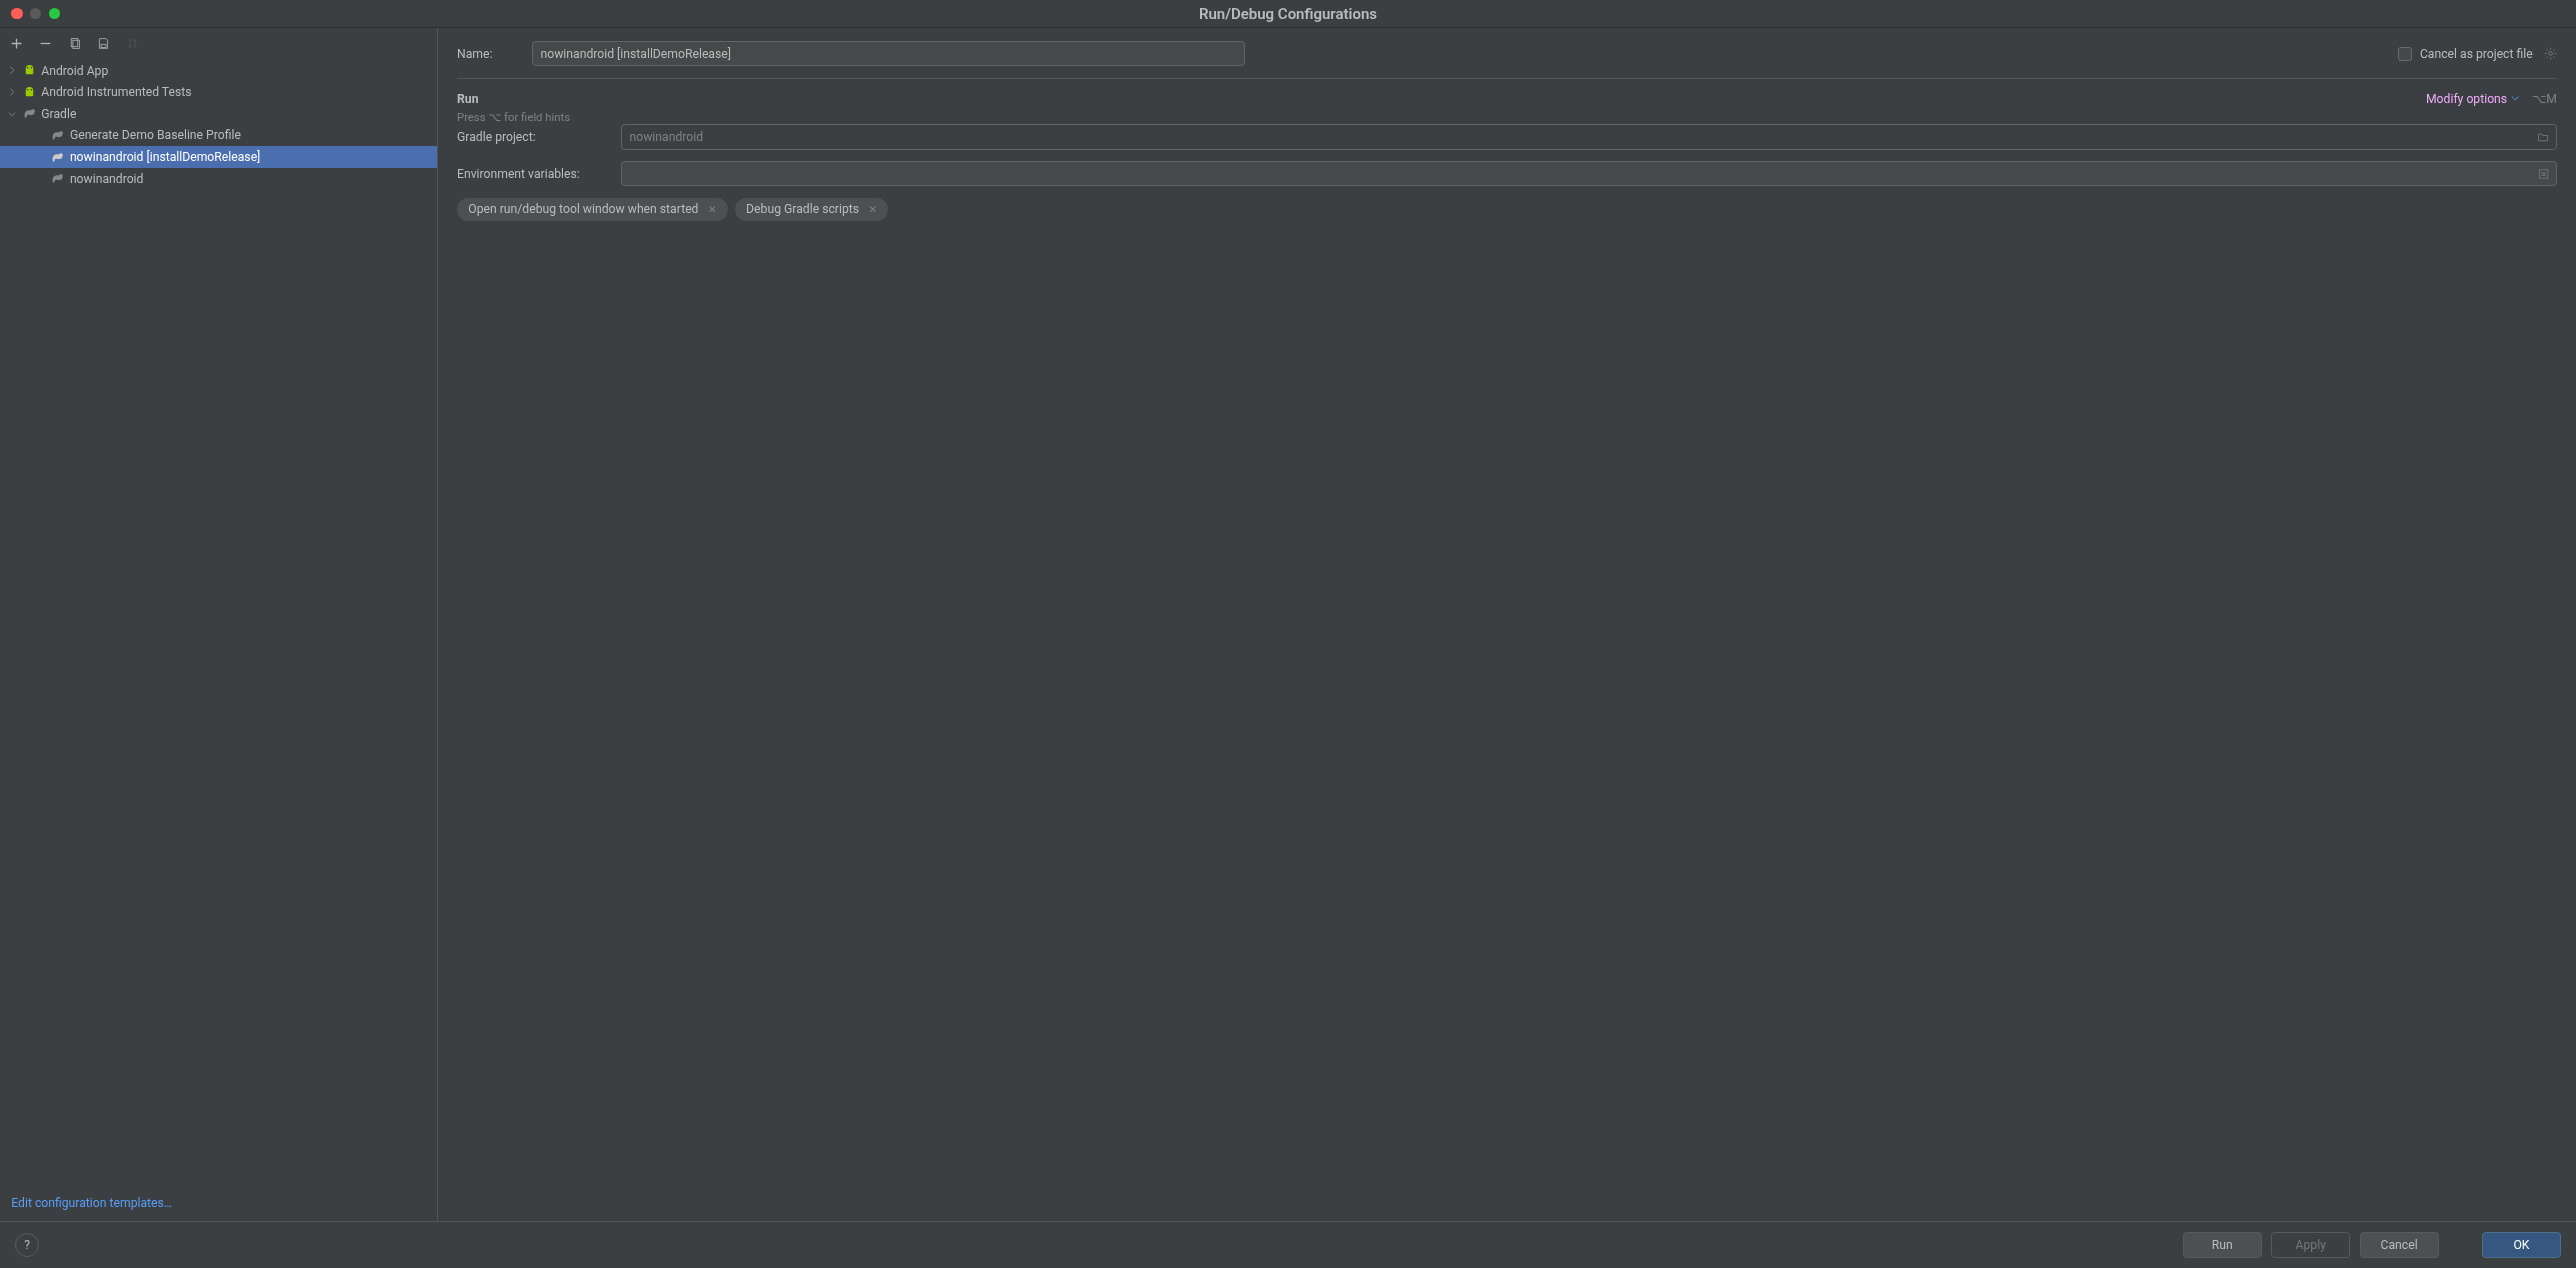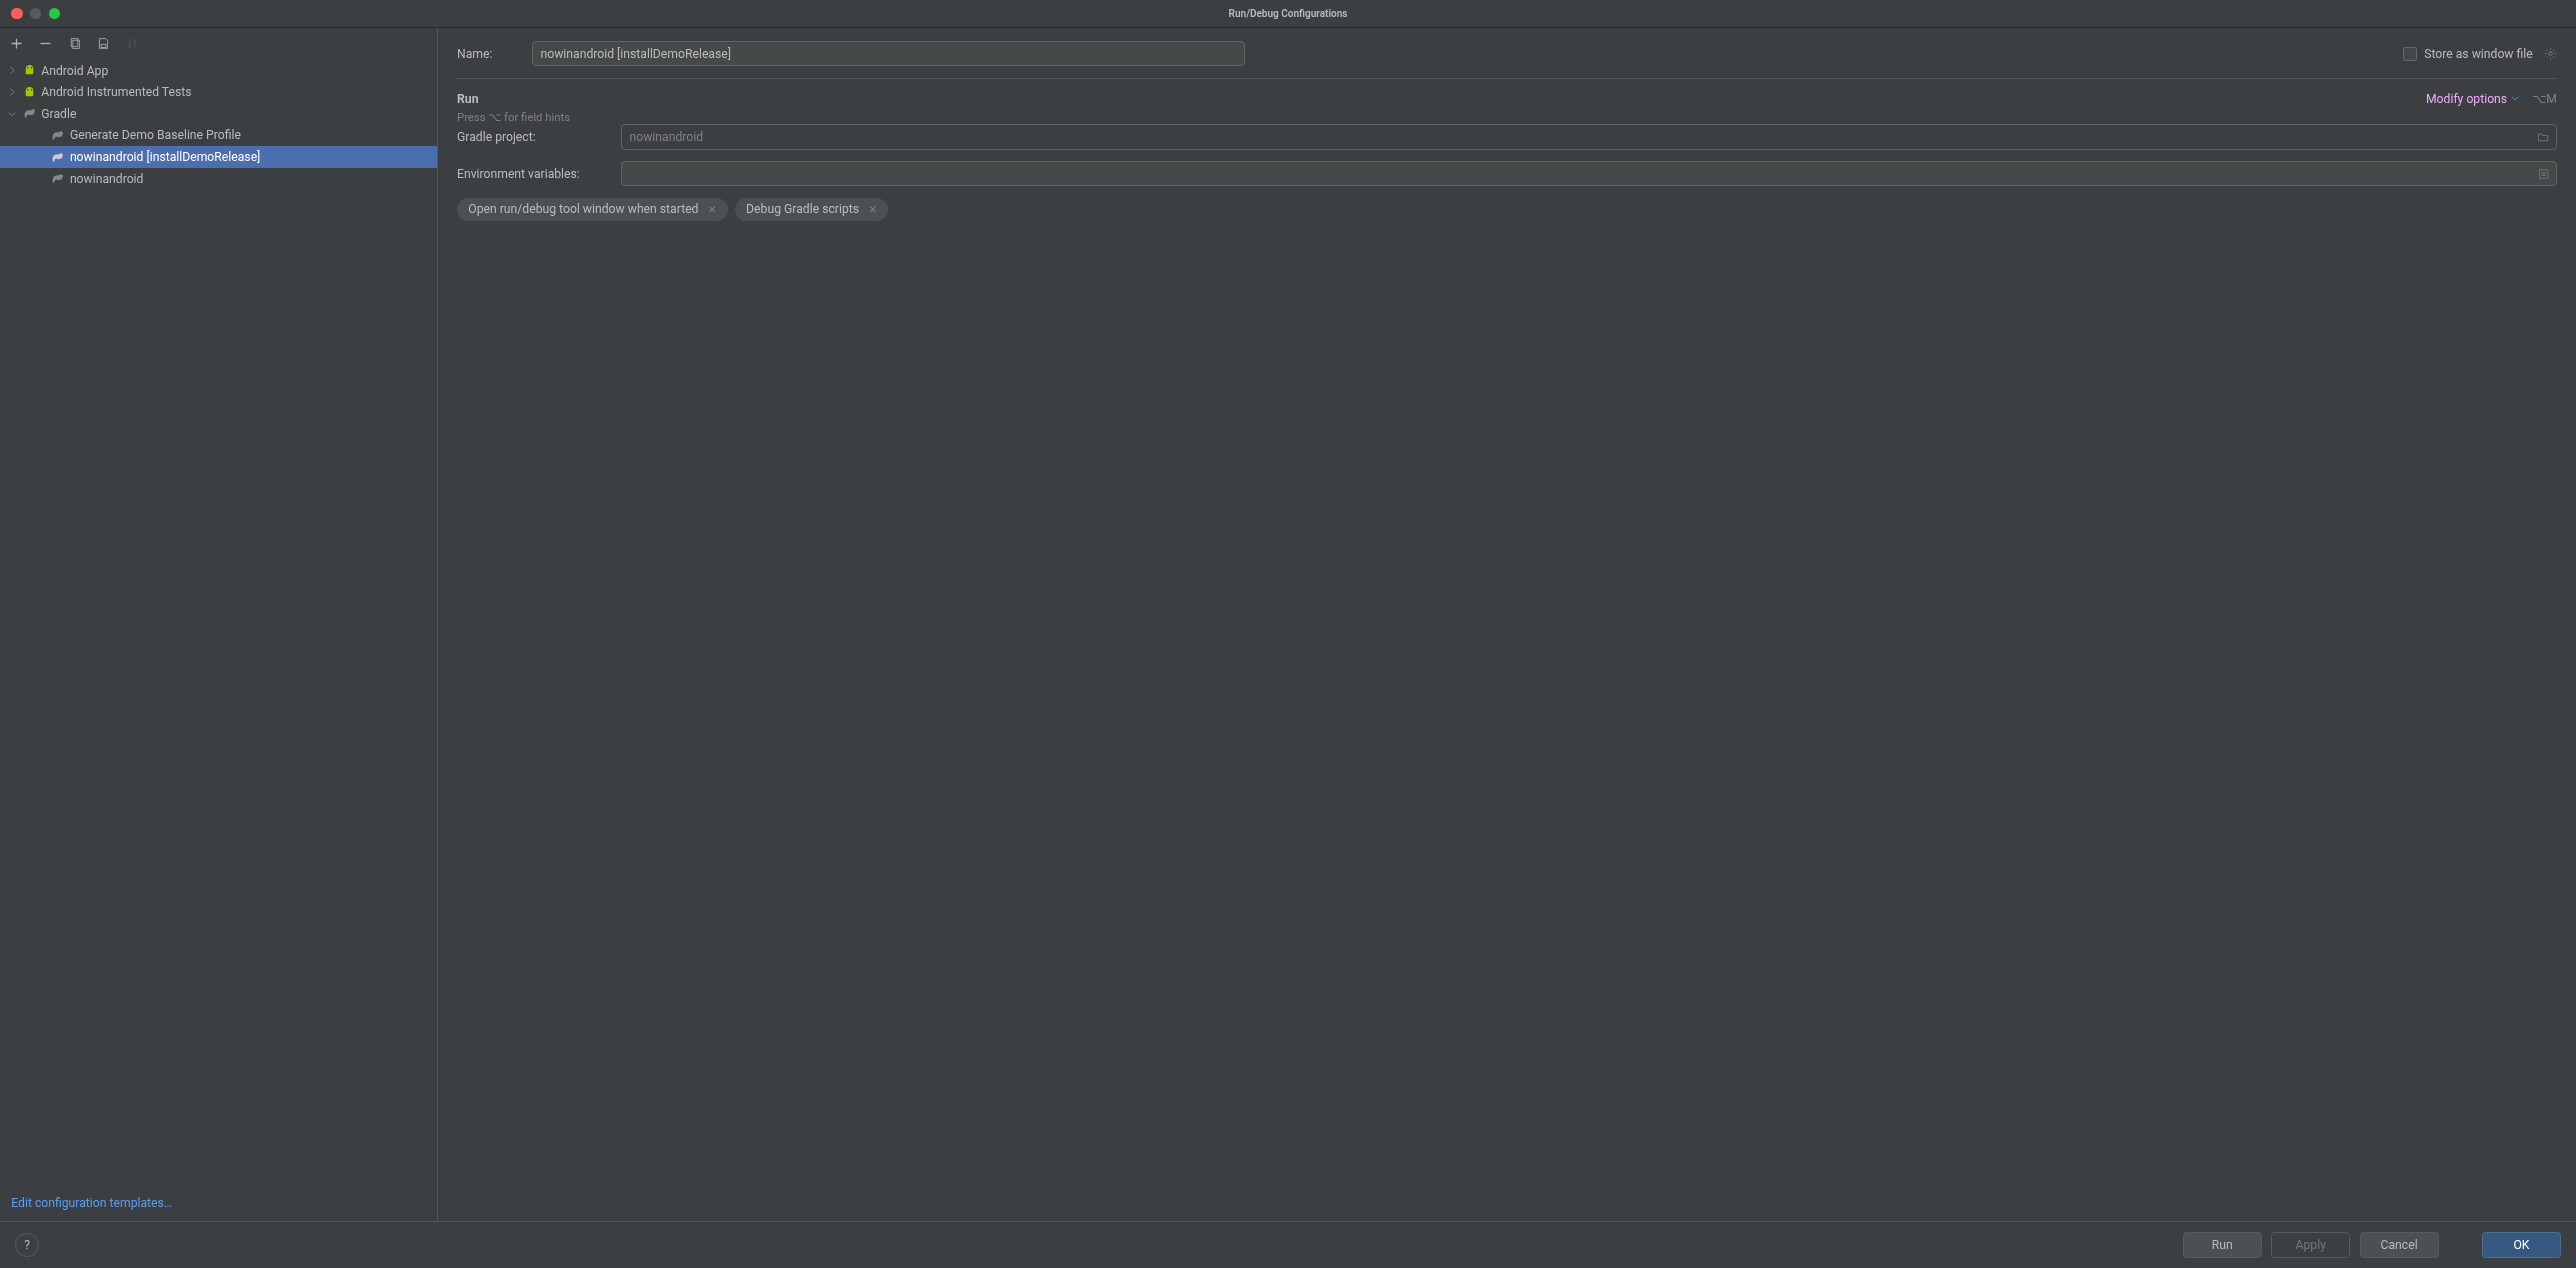--- a/index.html
+++ b/index.html
@@ -34,21 +34,21 @@
     border-radius: 50%;
   }
   .tl-red { background: #ff5f57; }
   .tl-yellow { background: #5a5a5a; }
   .tl-green { background: #28c840; }
   .window-title {
     position: absolute;
     left: 50%;
     transform: translateX(-50%);
     color: #bbbbbb;
-    font-size: 10px;
+    font-size: 15px;
     font-weight: 600;
   }
   
   
   .main {
     display: flex;
     height: calc(100% - 28px - 47px);
   }
   
   
@@ -396,21 +396,21 @@
       <span class="link">Edit configuration templates…</span>
     </div>
   </div>
 
   <div class="content">
     <div class="form-row">
       <span class="label">Name:</span>
       <input type="text" class="input-name" value="nowinandroid [installDemoRelease]" style="">
       <div class="checkbox-wrap">
         <input type="checkbox" style="">
-        <span>Store as window file</span>
+        <span>Cancel as project file</span>
         <span class="gear-icon-inline">
           <svg width="13" height="13" viewBox="0 0 16 16">
               <circle cx="8" cy="8" r="2.2" stroke="currentColor" fill="none"></circle>
               <path d="M8 1v2M8 13v2M1 8h2M13 8h2M3 3l1.5 1.5M11.5 11.5L13 13M13 3l-1.5 1.5M4.5 11.5L3 13" stroke="currentColor"></path>
             </svg>
         </span>
       </div>
     </div>
 
     <div class="divider"></div>

